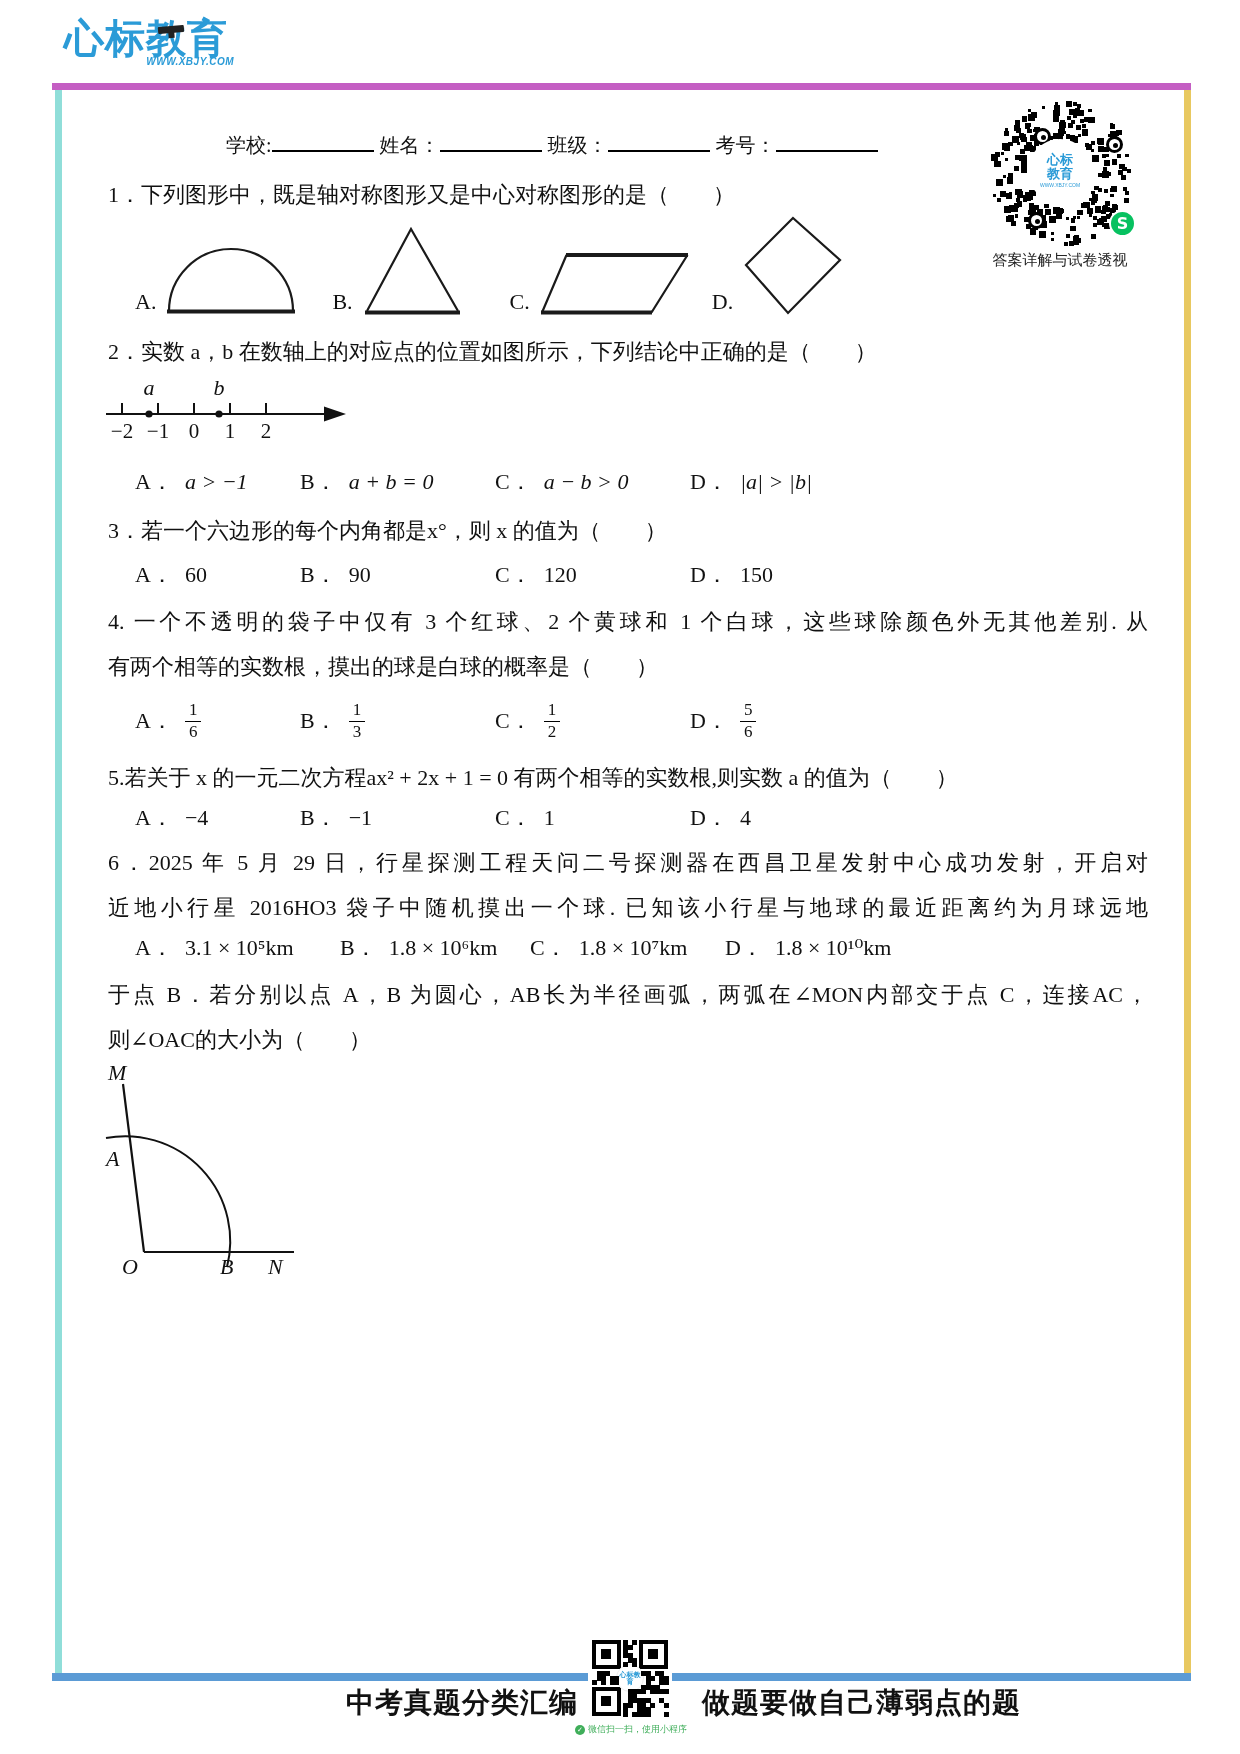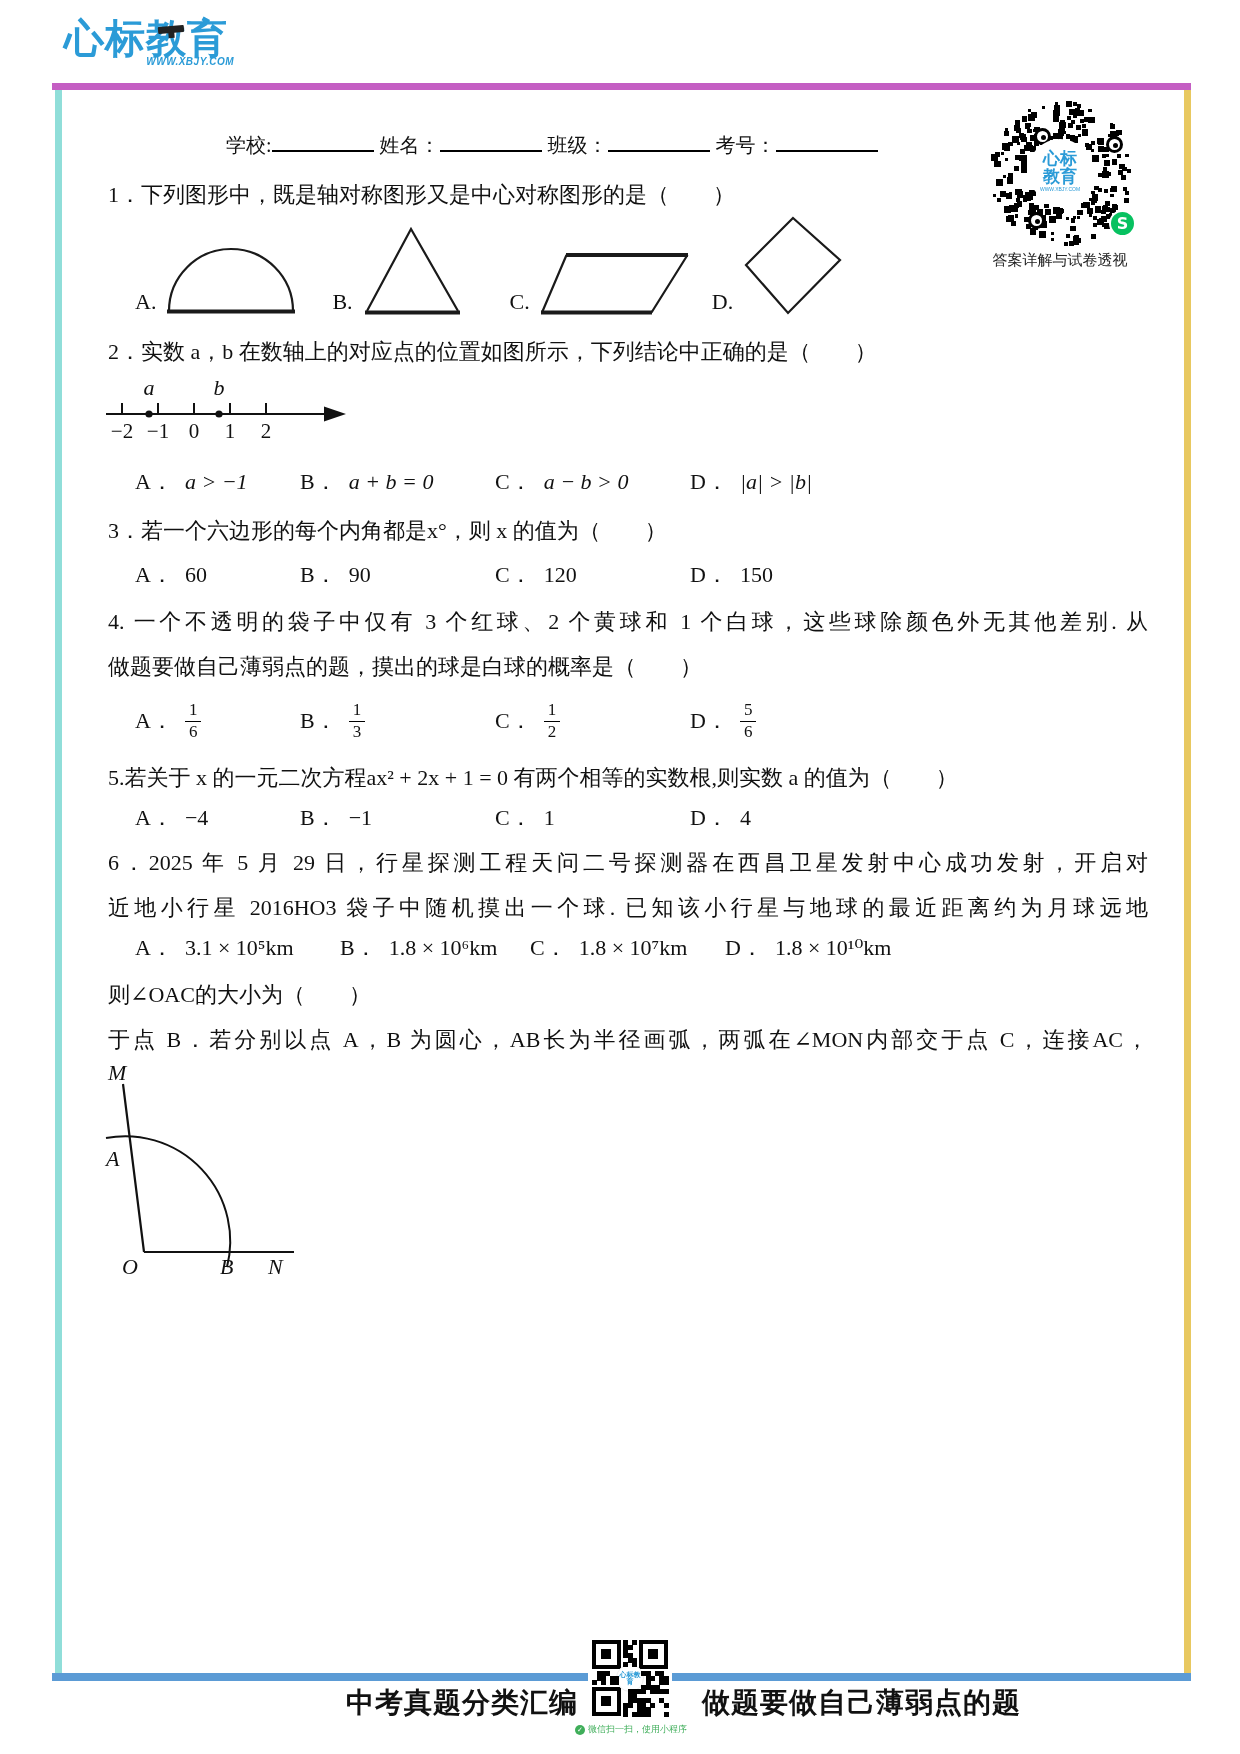--- a/index.html
+++ b/index.html
@@ -19,21 +19,21 @@
   .border-cyan{position:absolute;left:55px;top:90px;width:7px;height:1585px;background:var(--border-cyan);}
   .border-gold{position:absolute;left:1184px;top:90px;width:7px;height:1585px;background:var(--border-gold);}
 
   
   .qr-round{position:absolute;left:985px;top:96px;width:150px;height:150px;}
   .qr-round-pattern{position:absolute;inset:0;}
   .qr-round-pattern i,.qr-square-pattern i{position:absolute;background:#000;display:block;}
   .ring{position:absolute;width:17px;height:17px;border:3px solid #000;border-radius:50%;background:#fff;}
   .ring::after{content:"";position:absolute;left:4px;top:4px;width:5px;height:5px;background:#000;border-radius:50%;}
   .qr-logo{position:absolute;left:43px;top:43px;width:64px;height:64px;border-radius:50%;background:#fff;display:flex;flex-direction:column;align-items:center;justify-content:center;}
-  .qr-logo .l1,.qr-logo .l2{font-family:Liberation Sans, sans-serif;font-weight:bold;font-size:17px;line-height:1.05;color:var(--logo-blue);}
+  .qr-logo .l1,.qr-logo .l2{font-family:Liberation Mono, monospace;font-weight:bold;font-size:13px;line-height:1.05;color:var(--logo-blue);}
   .qr-logo .l3{font-size:5px;color:var(--logo-blue);font-family:"Liberation Sans",sans-serif;}
   .mp-badge{position:absolute;left:124px;top:114px;width:27px;height:27px;border-radius:50%;background:var(--wechat-green);color:#fff;display:flex;align-items:center;justify-content:center;font:bold 16px "DejaVu Sans",sans-serif;border:2px solid #fff;}
   .qr-caption{position:absolute;left:980px;top:251px;width:160px;text-align:center;font-size:15px;color:#222;}
 
   
   .content{position:absolute;left:108px;top:90px;width:1040px;padding-top:24px;}
   .paper-title{text-align:center;font-size:30px;font-weight:bold;letter-spacing:1px;}
   .fields{margin-top:16px;margin-left:118px;font-size:20px;height:30px;white-space:nowrap;}
   .blank{display:inline-block;width:102px;border-bottom:2px solid #000;height:22px;margin-right:6px;}
   .section-title{margin-top:50px;font-family:"Liberation Sans","DejaVu Sans",sans-serif;font-weight:bold;font-size:23px;}
@@ -454,21 +454,21 @@
           </span>
         <span class="o">
             <span class="lb">D．</span>
             <span class="t">150</span>
           </span>
       </div>
     </div>
 
     <div class="q" style="margin-top:8px">
       <div class="stem-line">4. 一个不透明的袋子中仅有 3 个红球、2 个黄球和 1 个白球，这些球除颜色外无其他差别. 从</div>
-      <div class="stem-line last">做题要做自己薄弱点的题，摸出的球是白球的概率是（　　）</div>
+      <div class="stem-line last">有两个相等的实数根，摸出的球是白球的概率是（　　）</div>
       <div class="opts fr" style="margin-top:4px">
         <span class="o">
             <span class="lb">A．</span>
             <span class="frac">
               <span class="fn">1</span>
               <span class="fd">6</span>
             </span>
           </span>
         <span class="o">
             <span class="lb">B．</span>
@@ -533,22 +533,22 @@
             <span class="t">1.8 × 10⁷km</span>
           </span>
         <span class="o">
             <span class="lb">D．</span>
             <span class="t">1.8 × 10¹⁰km</span>
           </span>
       </div>
     </div>
 
     <div class="q" style="margin-top:8px">
+      <div class="stem-line">于点 B．若分别以点 A，B 为圆心，AB长为半径画弧，两弧在∠MON内部交于点 C，连接AC，</div>
       <div class="stem-line last">则∠OAC的大小为（　　）</div>
-      <div class="stem-line">于点 B．若分别以点 A，B 为圆心，AB长为半径画弧，两弧在∠MON内部交于点 C，连接AC，</div>
       <svg class="figure7" width="232" height="218" viewBox="0 0 232 218">
         <path d="M 48 190 L 27 22" stroke="#111" stroke-width="2.2" fill="none"></path>
         <path d="M 48 190 L 198 190" stroke="#111" stroke-width="2.2" fill="none"></path>
         <path d="M 10 76 A 105 105 0 0 1 131 205" stroke="#111" stroke-width="2" fill="none"></path>
         <text class="fig-label" x="12" y="18">M</text>
         <text class="fig-label" x="10" y="104">A</text>
         <text class="fig-label" x="26" y="212">O</text>
         <text class="fig-label" x="124" y="212">B</text>
         <text class="fig-label" x="172" y="212">N</text>
       </svg>

